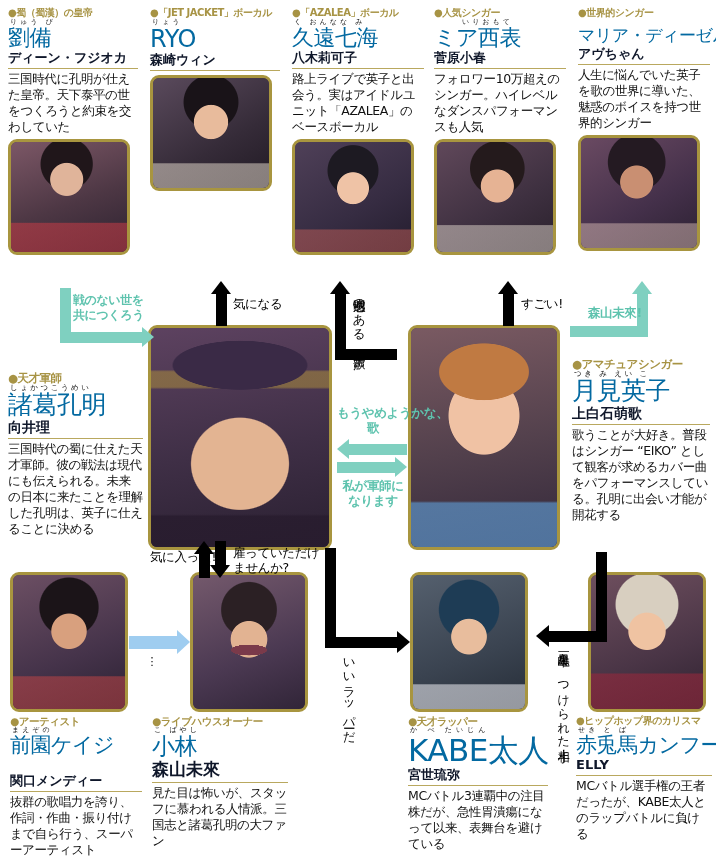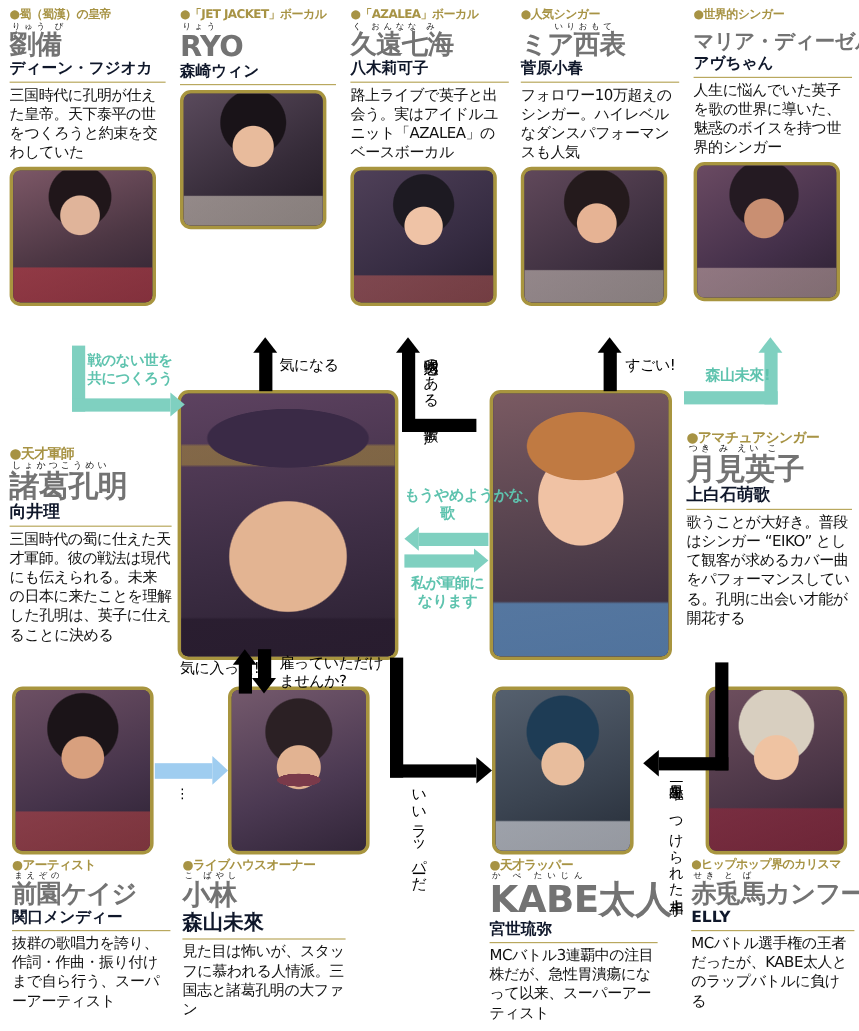--- a/index.html
+++ b/index.html
@@ -16,21 +16,21 @@
   .cat {
     color: #a79344; font-weight: 700; line-height: 1.05;
     white-space: nowrap; letter-spacing: -0.5px;
   }
   .ruby-wrap { position: relative; line-height: 1; }
   .ruby {
     color: #111; font-size: 7px; letter-spacing: 3px;
     line-height: 1; white-space: nowrap; height: 8px;
   }
   .cname {
-    color: #737373; font-weight: 700; line-height: 1.0;
+    color: #0369a1; font-weight: 400; line-height: 1.0;
     white-space: nowrap; letter-spacing: -0.5px;
   }
   .actor { color: #0f172a; font-weight: 700; line-height: 1.1; white-space: nowrap; }
   .rule { border-top: 1px solid #b9a85e; margin: 3px 0 2px 0; }
   .desc { color: #111; line-height: 1.28; letter-spacing: -0.4px; }
 
   
   .photo {
     border: 3px solid #a8953f; border-radius: 9px;
     overflow: hidden; position: relative; background: #4b3a52;
@@ -192,21 +192,21 @@
       radial-gradient(circle at 50% 24%, #1b1418 0 25%, transparent 26%),
       linear-gradient(160deg,#6c4f63 0%,#45334a 60%,#2b2132 100%);"></div>
     <div class="sk" style="background:linear-gradient(0deg, rgba(200,70,70,.5) 0 24%, transparent 25%);"></div>
   </div>
   <div class="card" style="left:10px; top:716px; width:132px;">
     <div class="cat" style="font-size:10.5px;">●アーティスト</div>
     <div class="ruby-wrap">
       <div class="ruby" style="padding-left:2px;">まえぞの</div>
       <div class="cname" style="font-size:21px;">前園ケイジ</div>
     </div>
-    <div class="actor" style="font-size:13px; margin-top:2px;">関口メンディー</div>
+    <div class="actor" style="font-size:13px; margin-top:18px;">関口メンディー</div>
     <div class="rule"></div>
     <div class="desc" style="font-size:12.5px;">抜群の歌唱力を誇り、作詞・作曲・振り付けまで自ら行う、スーパーアーティスト</div>
   </div>
 
   <div class="photo" style="position:absolute; left:190px; top:572px; width:118px; height:140px;">
     <div class="sk" style="background:
       radial-gradient(circle at 50% 48%, #e2b392 0 20%, transparent 21%),
       radial-gradient(circle at 50% 26%, #2b2024 0 24%, transparent 25%),
       linear-gradient(160deg,#74596c 0%,#4b3952 60%,#312538 100%);"></div>
     <div class="sk" style="background:radial-gradient(ellipse 20% 5% at 50% 56%, #7a3a4a 0 80%, transparent 82%);"></div>
@@ -230,21 +230,21 @@
     <div class="sk" style="background:linear-gradient(0deg, rgba(240,240,245,.55) 0 18%, transparent 19%);"></div>
   </div>
   <div class="card" style="left:408px; top:716px; width:140px;">
     <div class="cat" style="font-size:10.5px;">●天才ラッパー</div>
     <div class="ruby-wrap">
       <div class="ruby" style="padding-left:2px; letter-spacing:4px;">か べ  たいじん</div>
       <div class="cname" style="font-size:31px;">KABE太人</div>
     </div>
     <div class="actor" style="font-size:13px; margin-top:2px;">宮世琉弥</div>
     <div class="rule"></div>
-    <div class="desc" style="font-size:12.5px;">MCバトル3連覇中の注目株だが、急性胃潰瘍になって以来、スーパーアーティスト</div>
+    <div class="desc" style="font-size:12.5px;">MCバトル3連覇中の注目株だが、急性胃潰瘍になって以来、表舞台を避けている</div>
   </div>
 
   <div class="photo" style="position:absolute; left:588px; top:572px; width:118px; height:140px;">
     <div class="sk" style="background:
       radial-gradient(circle at 50% 42%, #efc3a2 0 19%, transparent 20%),
       radial-gradient(circle at 50% 22%, #d8cfc0 0 26%, transparent 27%),
       linear-gradient(160deg,#6e4f5e 0%,#4a3546 60%,#2f2230 100%);"></div>
     <div class="sk" style="background:linear-gradient(0deg, rgba(150,40,60,.6) 0 26%, transparent 27%);"></div>
   </div>
   <div class="card" style="left:576px; top:716px; width:136px;">

